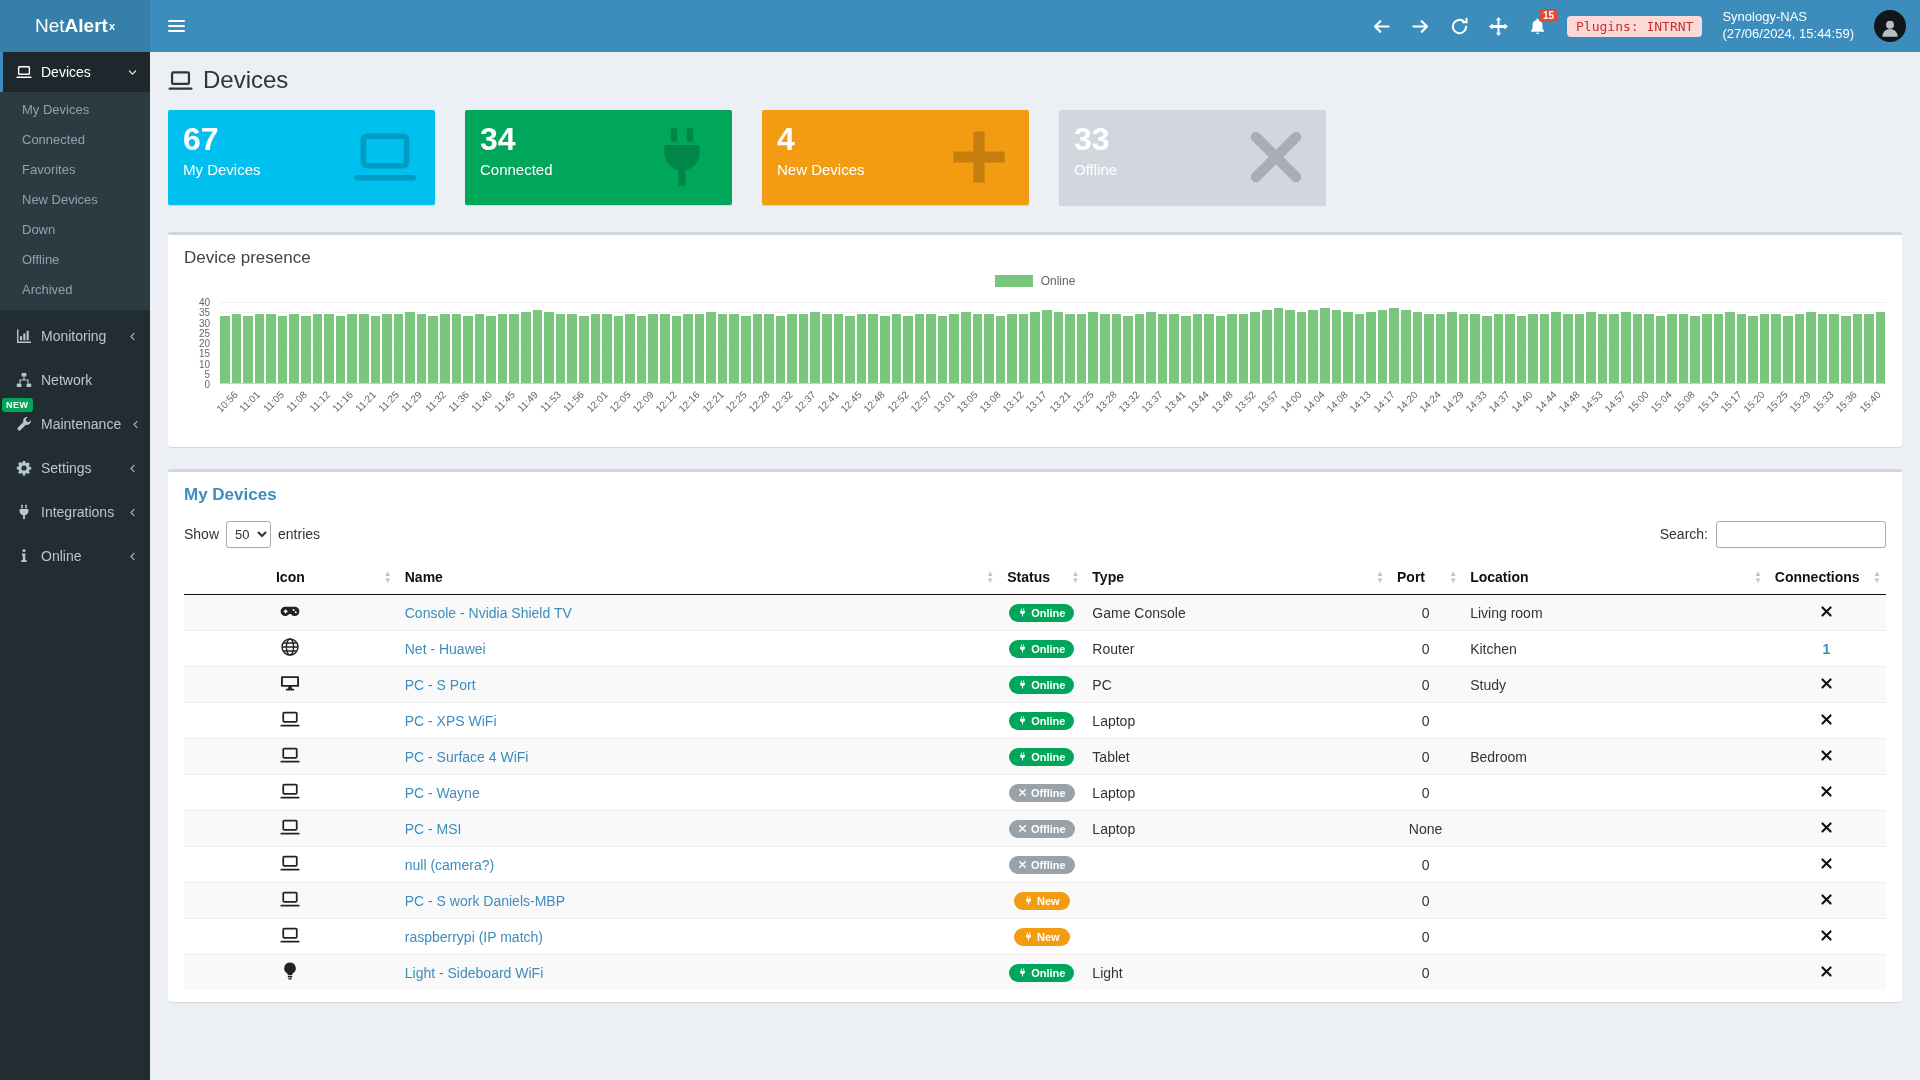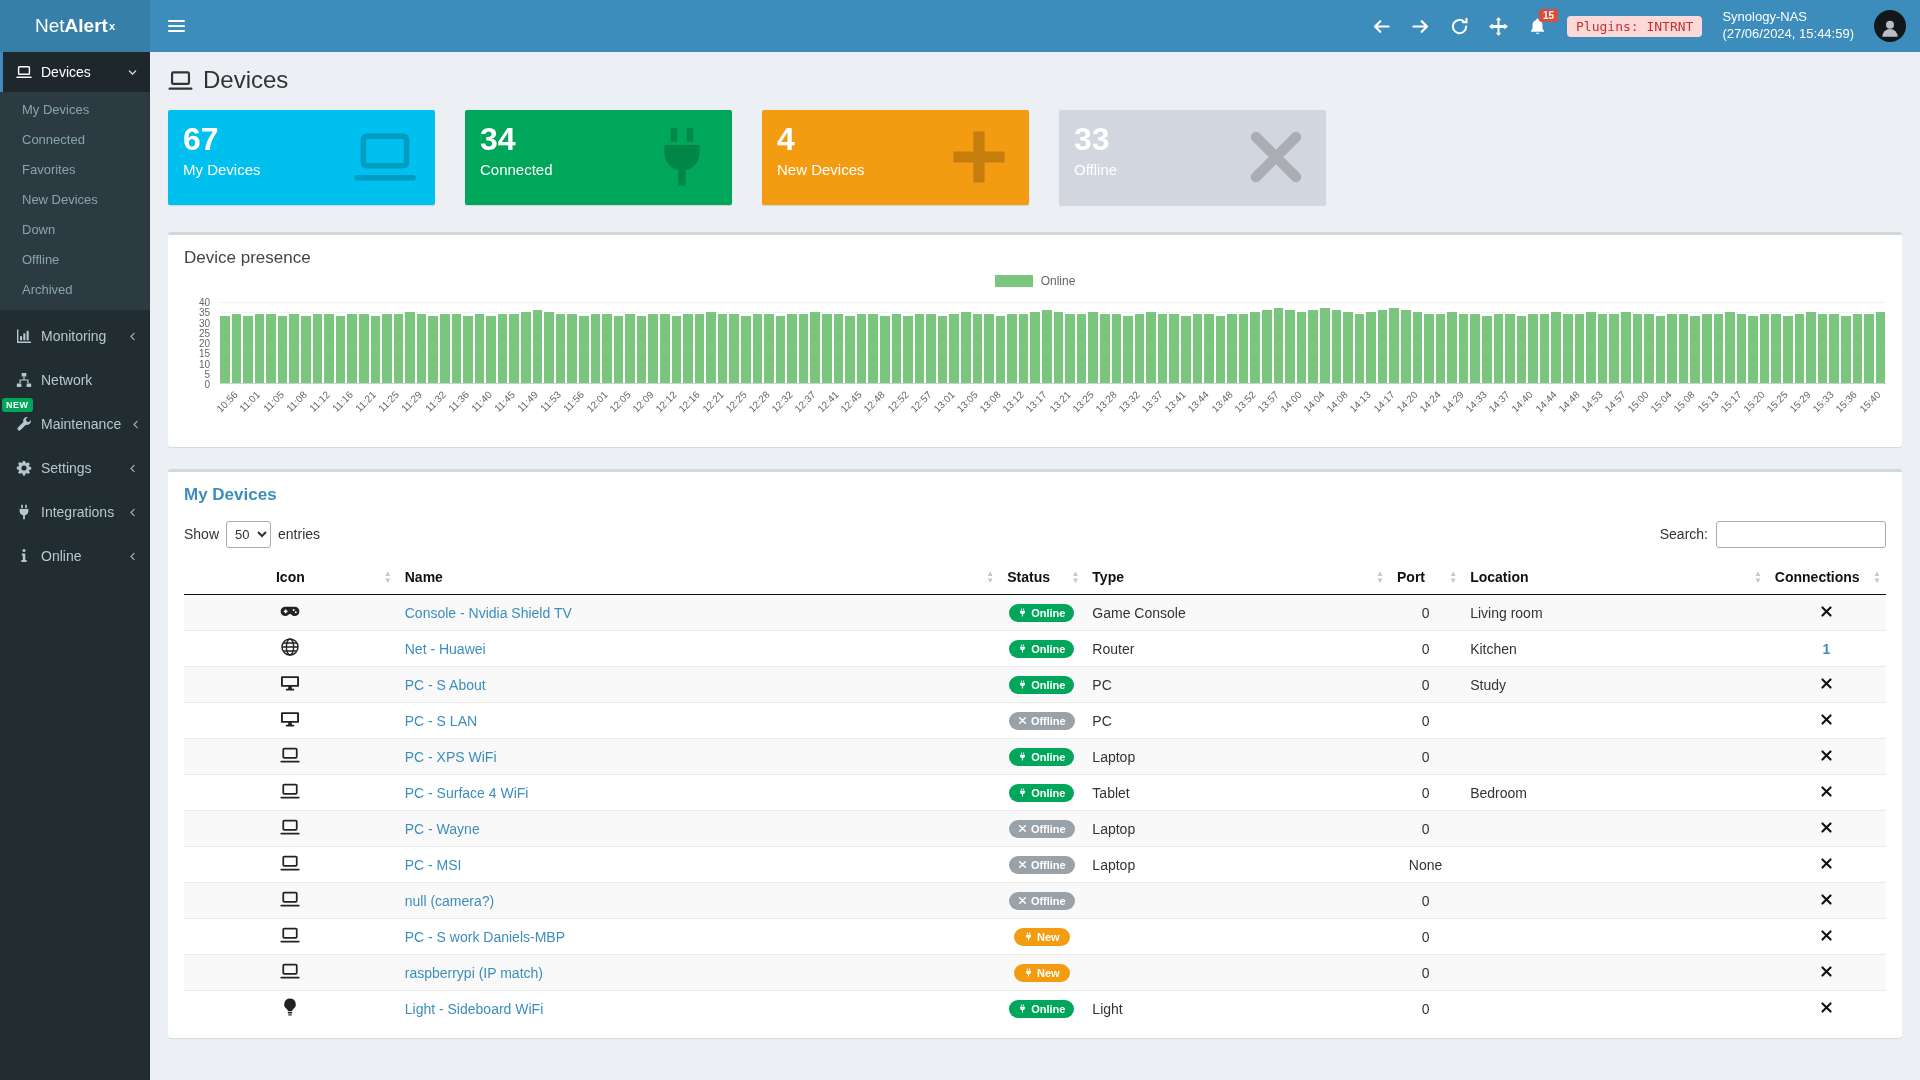--- a/index.html
+++ b/index.html
@@ -807,52 +807,32 @@
               </span></td>
             <td data-interactable="false">Router</td>
             <td class="center" data-interactable="false">0</td>
             <td data-interactable="false">Kitchen</td>
             <td class="center" data-interactable="false"><a class="conn-link" data-interactable="true">1</a></td>
           </tr>
           <tr data-interactable="false">
             <td class="center" data-interactable="false"><span class="dev-icon" data-interactable="false"><svg viewBox="0 0 16 16" fill="currentColor">
                   <path d="M1.5 2.5h13c.4 0 .7.3.7.7v7.1c0 .4-.3.7-.7.7H9.3l.3 1.5h1.7V14H4.7v-1.5h1.7l.3-1.5H1.5c-.4 0-.7-.3-.7-.7V3.2c0-.4.3-.7.7-.7zm.8 1.5v5.5h11.4V4z"></path>
                 </svg></span></td>
-            <td data-interactable="false"><a class="name-link" data-interactable="true">PC - S About</a></td>
+            <td data-interactable="false"><a class="name-link" data-interactable="true">PC - S Port</a></td>
             <td class="center" data-interactable="false"><span class="badge online" data-interactable="false">
                 <span class="b-ico" data-interactable="false">
                   <svg viewBox="0 0 16 16" fill="currentColor">
                     <path d="M5.2.8h1.6v3.4H5.2zM9.2.8h1.6v3.4H9.2zM3.6 5h8.8v2a4.4 4.4 0 0 1-3.5 4.3v3.9H7.1v-3.9A4.4 4.4 0 0 1 3.6 7z"></path>
                   </svg>
                 </span>
                 <span data-interactable="false">Online</span>
               </span></td>
             <td data-interactable="false">PC</td>
             <td class="center" data-interactable="false">0</td>
             <td data-interactable="false">Study</td>
-            <td class="center" data-interactable="false"><span class="conn-x" data-interactable="true"><svg viewBox="0 0 16 16" fill="none" stroke="currentColor" stroke-width="2.6" stroke-linecap="round">
-                  <path d="M3 3l10 10M13 3L3 13"></path>
-                </svg></span></td>
-          </tr>
-          <tr data-interactable="false">
-            <td class="center" data-interactable="false"><span class="dev-icon" data-interactable="false"><svg viewBox="0 0 16 16" fill="currentColor">
-                  <path d="M1.5 2.5h13c.4 0 .7.3.7.7v7.1c0 .4-.3.7-.7.7H9.3l.3 1.5h1.7V14H4.7v-1.5h1.7l.3-1.5H1.5c-.4 0-.7-.3-.7-.7V3.2c0-.4.3-.7.7-.7zm.8 1.5v5.5h11.4V4z"></path>
-                </svg></span></td>
-            <td data-interactable="false"><a class="name-link" data-interactable="true">PC - S LAN</a></td>
-            <td class="center" data-interactable="false"><span class="badge offline" data-interactable="false">
-                <span class="b-ico" data-interactable="false">
-                  <svg viewBox="0 0 16 16" fill="none" stroke="currentColor" stroke-width="2.6" stroke-linecap="round">
-                    <path d="M3 3l10 10M13 3L3 13"></path>
-                  </svg>
-                </span>
-                <span data-interactable="false">Offline</span>
-              </span></td>
-            <td data-interactable="false">PC</td>
-            <td class="center" data-interactable="false">0</td>
-            <td data-interactable="false"></td>
             <td class="center" data-interactable="false"><span class="conn-x" data-interactable="true"><svg viewBox="0 0 16 16" fill="none" stroke="currentColor" stroke-width="2.6" stroke-linecap="round">
                   <path d="M3 3l10 10M13 3L3 13"></path>
                 </svg></span></td>
           </tr>
           <tr data-interactable="false">
             <td class="center" data-interactable="false"><span class="dev-icon" data-interactable="false"><svg viewBox="0 0 16 16" fill="none" stroke="currentColor" stroke-width="1.4">
                   <rect x="2.6" y="2.8" width="10.8" height="7.4" rx="0.8"></rect>
                   <path d="M1 13.2h14" stroke-linecap="round"></path>
                 </svg></span></td>
             <td data-interactable="false"><a class="name-link" data-interactable="true">PC - XPS WiFi</a></td>

